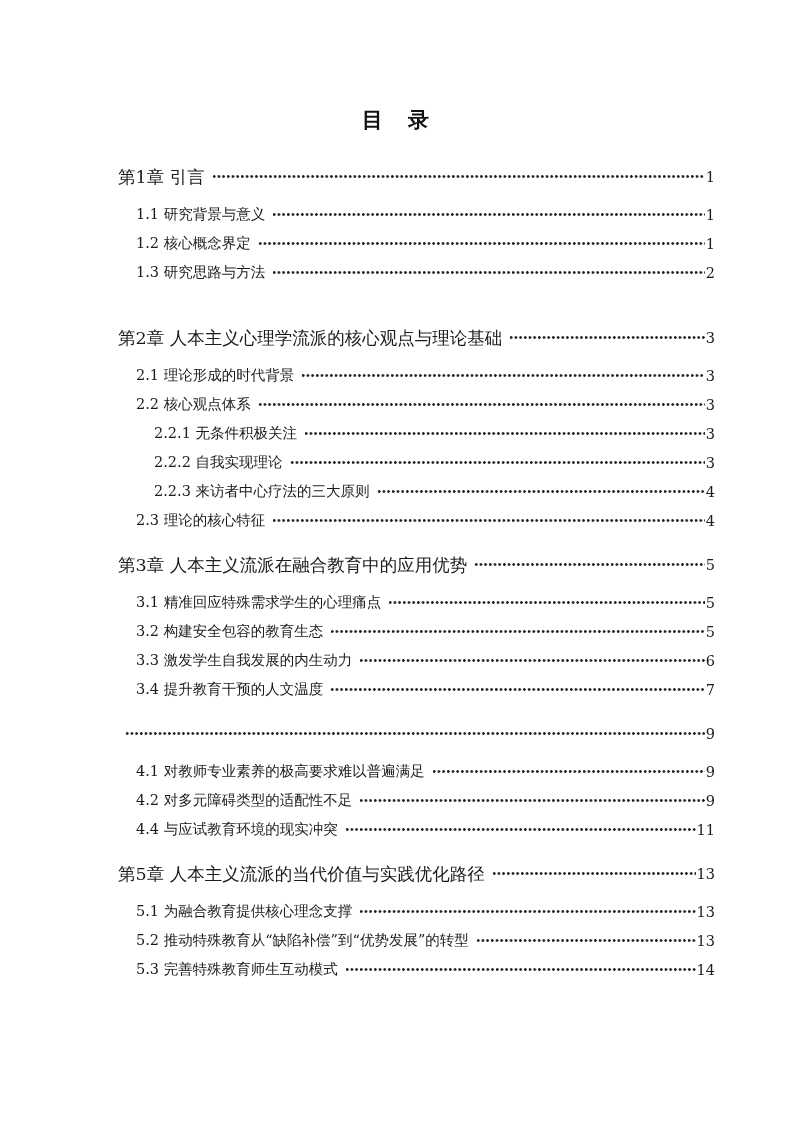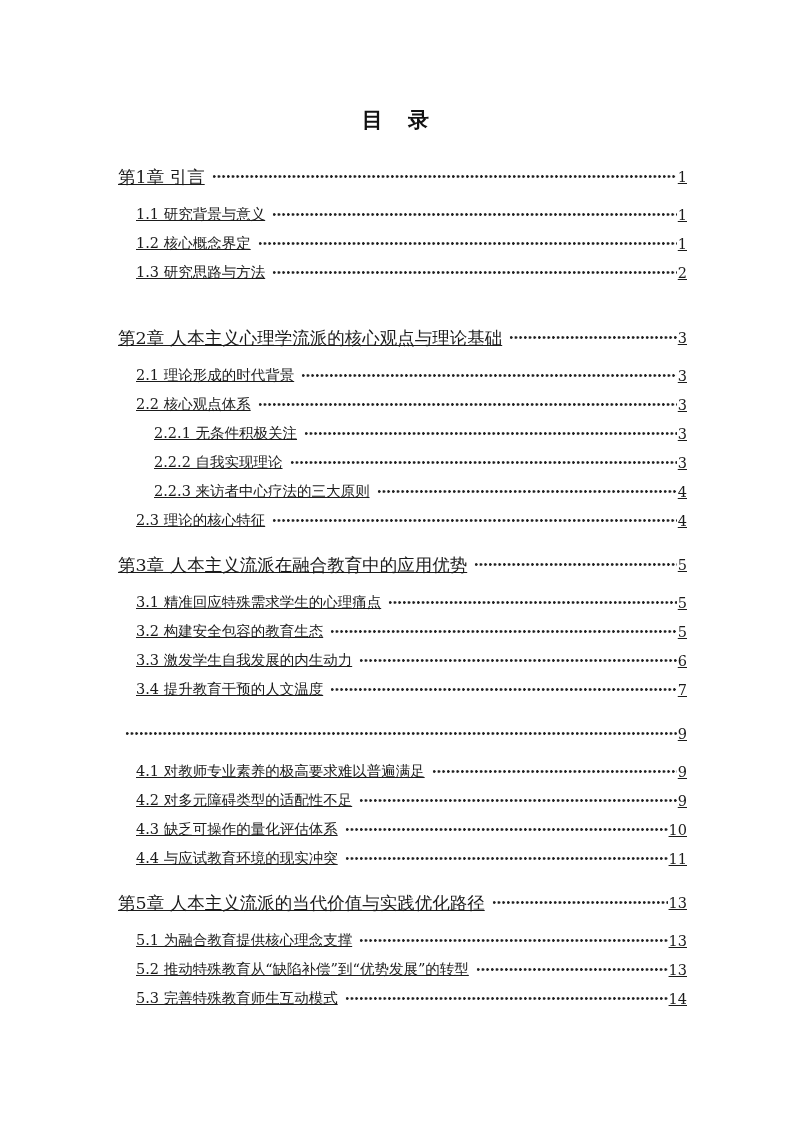--- a/index.html
+++ b/index.html
@@ -22,22 +22,21 @@
     padding-top: 106px;
     text-align: center;
     font-family: Liberation Serif, serif;
     font-weight: bold;
     font-size: 21px;
     line-height: 28px;
     letter-spacing: 2px;
     color: #111111;
   }
   .toc {
-    margin: 26px 106px 0 118px; 
-    text-decoration: underline;
+    margin: 26px 78px 0 118px; 
   }
   .row {
     display: flex;
     align-items: center;
     height: 29px;
     font-size: 14.5px;
     white-space: nowrap;
     cursor: default;
   }
   .row.level0 {
@@ -163,25 +162,20 @@
     <span class="label">4.1 对教师专业素养的极高要求难以普遍满足</span>
     <span class="leader"></span>
     <span class="pagenum">9</span>
   </div>
       <div class="row level1">
     <span class="label">4.2 对多元障碍类型的适配性不足</span>
     <span class="leader"></span>
     <span class="pagenum">9</span>
   </div>
       <div class="row level1">
-    <span class="label">4.3 缺乏可操作的量化评估体系</span>
-    <span class="leader"></span>
-    <span class="pagenum">10</span>
-  </div>
-      <div class="row level1">
     <span class="label">4.4 与应试教育环境的现实冲突</span>
     <span class="leader"></span>
     <span class="pagenum">11</span>
   </div>
       <div class="row level0">
     <span class="label">第5章 人本主义流派的当代价值与实践优化路径</span>
     <span class="leader"></span>
     <span class="pagenum">13</span>
   </div>
       <div class="row level1">

